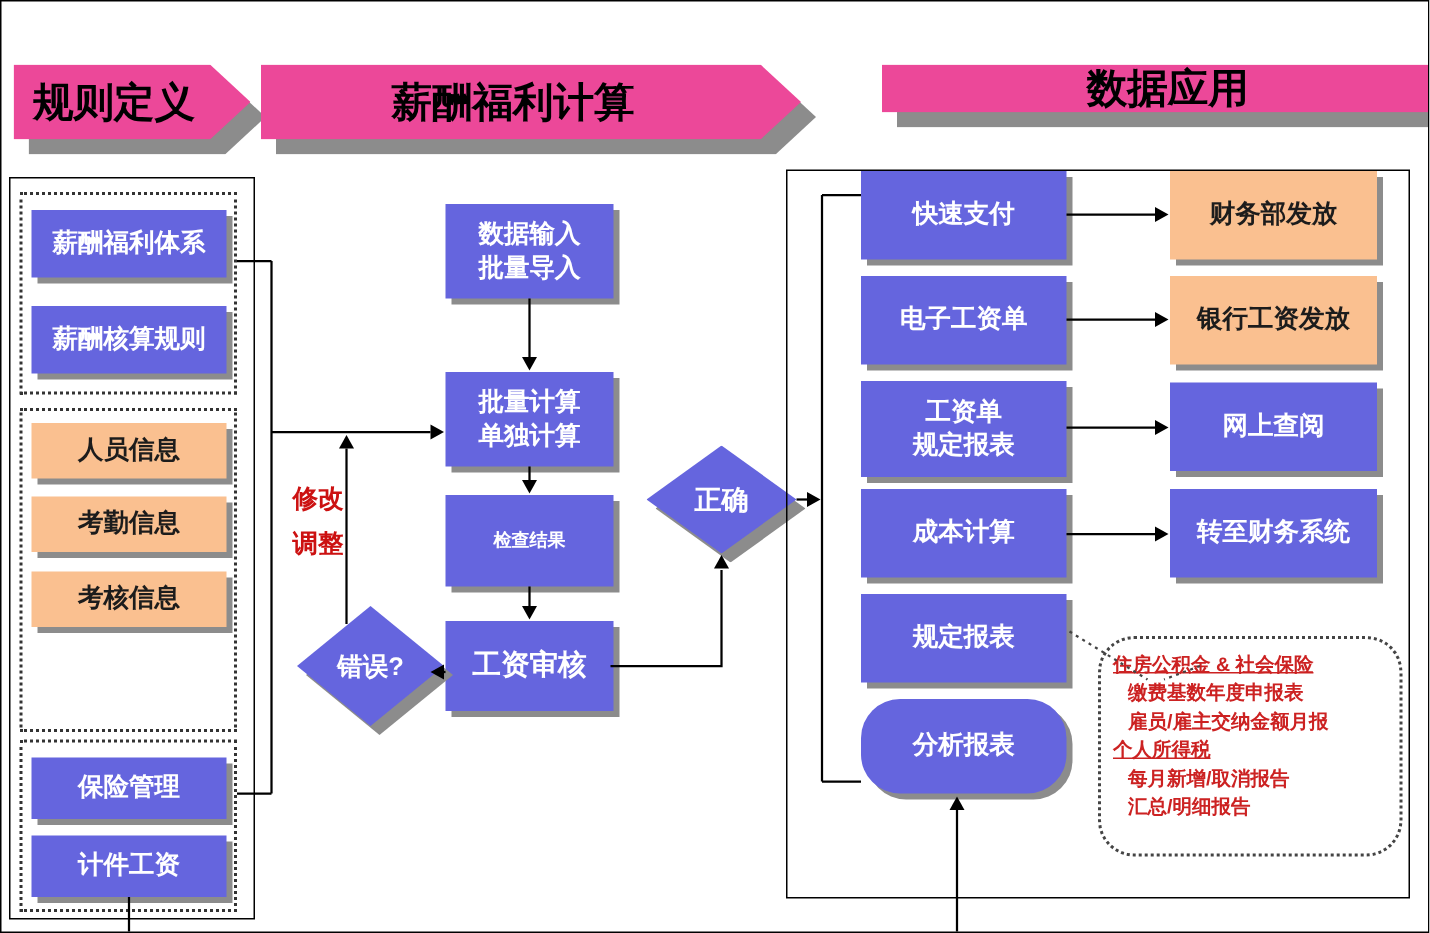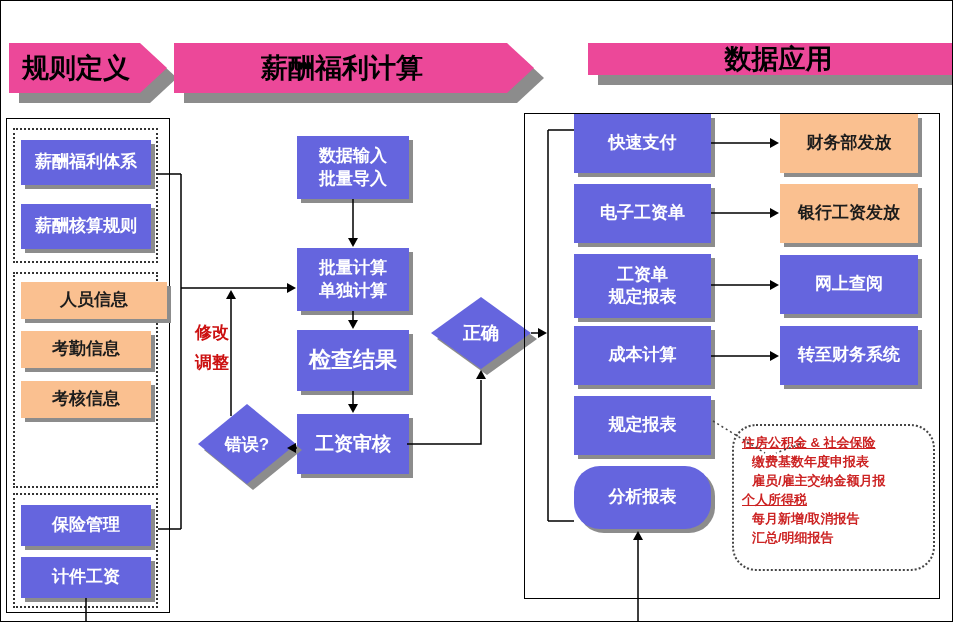--- a/index.html
+++ b/index.html
@@ -65,33 +65,33 @@
     <div class="banner-face">数据应用</div>
   </div>
 
   <div class="solid-frame" style="left:5px; top:117px; width:164px; height:495px;"></div>
 
   <div class="dotted-frame" style="left:12px; top:127px; width:145px; height:135px;"></div>
   <div class="box blue" style="left:20px; top:139px; width:130px; height:45px;">薪酬福利体系</div>
   <div class="box blue" style="left:20px; top:203px; width:130px; height:45px;">薪酬核算规则</div>
 
   <div class="dotted-frame" style="left:12px; top:271px; width:145px; height:216px;"></div>
-  <div class="box orange" style="left:20px; top:281px; width:146px; height:37px;text-align:center;">人员信息</div>
+  <div class="box orange" style="left:20px; top:281px; width:130px; height:37px;text-align:center;">人员信息</div>
   <div class="box orange" style="left:20px; top:330px; width:130px; height:37px;">考勤信息</div>
   <div class="box orange" style="left:20px; top:380px; width:130px; height:37px;">考核信息</div>
 
   <div class="dotted-frame" style="left:12px; top:492px; width:145px; height:115px;"></div>
   <div class="box blue" style="left:20px; top:504px; width:130px; height:41px;">保险管理</div>
   <div class="box blue" style="left:20px; top:556px; width:130px; height:41px;">计件工资</div>
 
   <div class="box blue" style="left:296px; top:135px; width:112px; height:63px;">数据输入
 批量导入</div>
   <div class="box blue" style="left:296px; top:247px; width:112px; height:63px;">批量计算
 单独计算</div>
-  <div class="box blue" style="left:296px; top:329px; width:112px; height:61px; font-size:22px;">检查结果</div>
+  <div class="box blue" style="left:296px; top:329px; width:112px; height:61px; font-size:12px;">检查结果</div>
   <div class="box blue" style="left:296px; top:413px; width:112px; height:60px; font-size:19px;">工资审核</div>
 
   <div class="red-note" style="left:194px; top:317px;">修改
 调整</div>
 
   <div class="diamond-group" style="left:197px; top:403px; width:98px; height:80px;">
     <div class="d-shadow"></div>
     <div class="d-face" style="font-size:17px;">错误?</div>
   </div>
 

